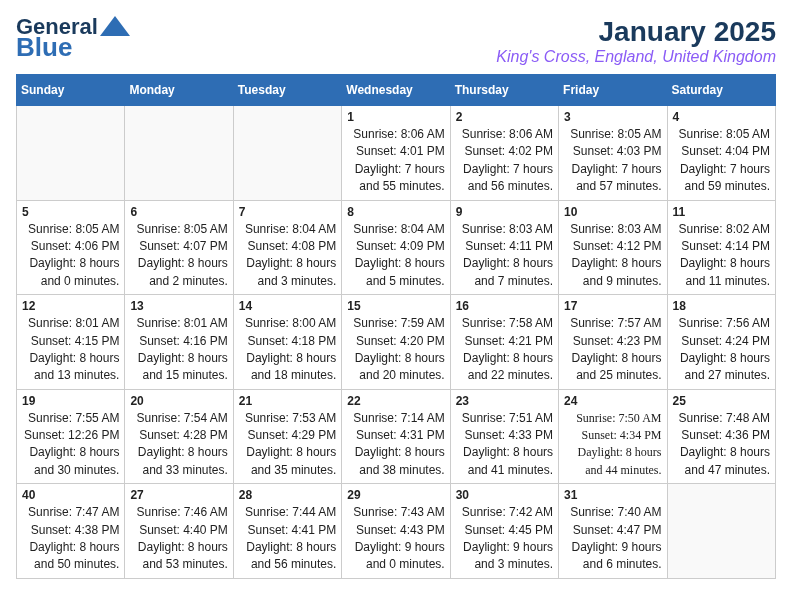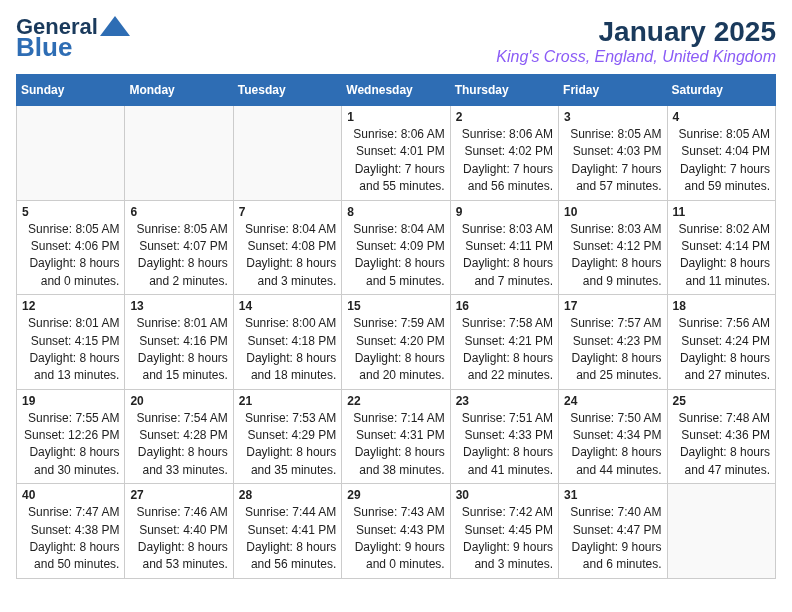--- a/index.html
+++ b/index.html
@@ -272,21 +272,21 @@
         </td>
         <td>
           <span class="day-num">23</span>
           <div class="day-info" style="white-space: pre-line;">Sunrise: 7:51 AM
 Sunset: 4:33 PM
 Daylight: 8 hours
 and 41 minutes.</div>
         </td>
         <td>
           <span class="day-num">24</span>
-          <div class="day-info" style="white-space: pre-line;">Sunrise: 7:50 AM
+          <div class="day-info" style="white-space: pre-line; font-family: Liberation Serif, serif;">Sunrise: 7:50 AM
 Sunset: 4:34 PM
 Daylight: 8 hours
 and 44 minutes.</div>
         </td>
         <td>
           <span class="day-num">25</span>
           <div class="day-info" style="white-space: pre-line;">Sunrise: 7:48 AM
 Sunset: 4:36 PM
 Daylight: 8 hours
 and 47 minutes.</div>

